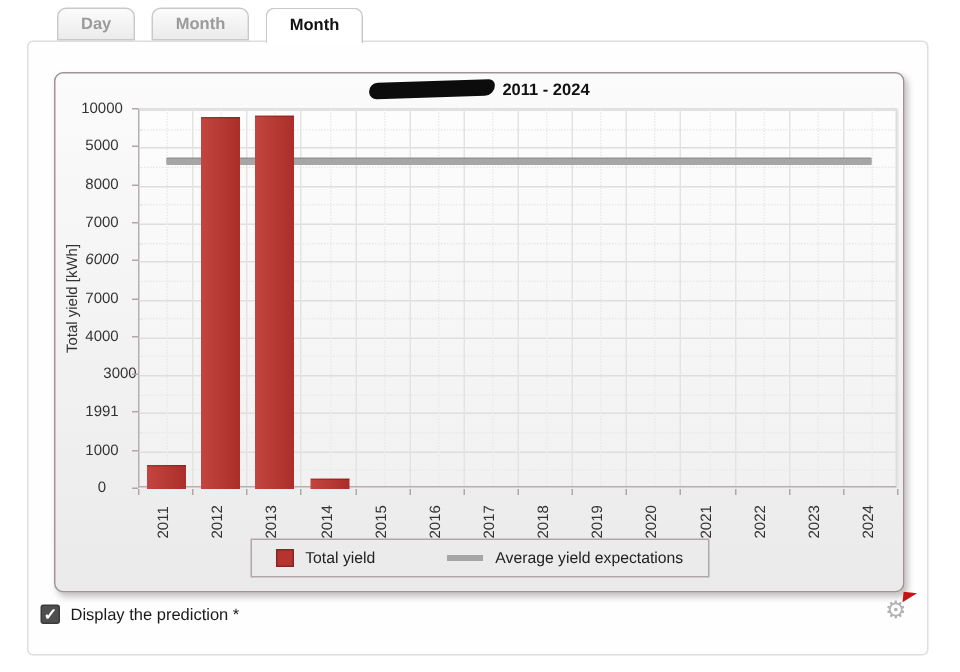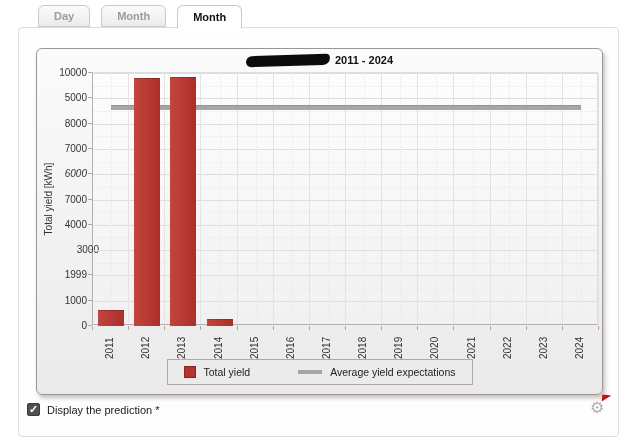--- a/index.html
+++ b/index.html
@@ -34,21 +34,21 @@
   .hgrid, .vgrid { position:absolute; background:#dedede; z-index:1; }
   .hgrid { left:0; width:100%; height:1px; }
   .vgrid { top:0; height:100%; width:1px; background:#e3e3e3; }
   .hminor { position:absolute; left:0; width:100%; border-top:1px dotted #e9e9e9; z-index:1; }
   .vminor { position:absolute; top:0; height:100%; border-left:1px dotted #e9e9e9; z-index:1; }
   .bar { position:absolute; width:26px; z-index:3;
          background:linear-gradient(to right,#c2453f,#ab2e2a);
          box-shadow:inset 0 1px 0 rgba(0,0,0,.18); }
   .avg-line { position:absolute; height:4px; z-index:2; background:#a6a6a6;
               box-shadow:0 -1px 0 #949494; }
-  .ytick-label { position:absolute; font-size:10px; color:#333; width:38px; text-align:right; }
+  .ytick-label { position:absolute; font-size:10px; color:#333; width:38px; text-align:center; }
   .ytick, .xtick { position:absolute; background:#b0a8a8; }
   .ytick { width:4px; height:1px; }
   .xtick { width:1px; height:4px; }
   .xlabel { position:absolute; writing-mode:vertical-rl; transform:rotate(180deg);
             font-size:10px; color:#333; height:27px; line-height:12px; }
   .yaxis-title { position:absolute; writing-mode:vertical-rl; transform:translateY(-50%) rotate(180deg);
                  font-size:10px; color:#333; left:6px; }
 
   .legend { position:absolute; bottom:9px; left:50%; transform:translateX(-50%);
             display:flex; align-items:center; gap:48px; padding:6px 16px;
@@ -151,21 +151,21 @@
       </div>
       <div class="legend-item">
         <span class="swatch-line" id="swatch-line" style="background: rgb(166, 166, 166);"></span>
         <span>Average yield expectations</span>
       </div>
     </div>
   <div class="ytick-label" style="left: 12px; top: 271px;">0</div>
       <div class="ytick" style="left: 51px; top: 276px;"></div>
       <div class="ytick-label" style="left: 12px; top: 245.7px;">1000</div>
       <div class="ytick" style="left: 51px; top: 250.7px;"></div>
-      <div class="ytick-label" style="left: 12px; top: 220.4px;">1999</div>
+      <div class="ytick-label" style="left: 12px; top: 220.4px;">1991</div>
       <div class="ytick" style="left: 51px; top: 225.4px;"></div>
       <div class="ytick-label" style="left: 24px; top: 195.1px;">3000</div>
       <div class="ytick" style="left: 51px; top: 200.1px;"></div>
       <div class="ytick-label" style="left: 12px; top: 169.8px;">4000</div>
       <div class="ytick" style="left: 51px; top: 174.8px;"></div>
       <div class="ytick-label" style="left: 12px; top: 144.5px;">7000</div>
       <div class="ytick" style="left: 51px; top: 149.5px;"></div>
       <div class="ytick-label" style="left: 12px; top: 119.2px; font-style: italic;">6000</div>
       <div class="ytick" style="left: 51px; top: 124.2px;"></div>
       <div class="ytick-label" style="left: 12px; top: 93.9px;">7000</div>

